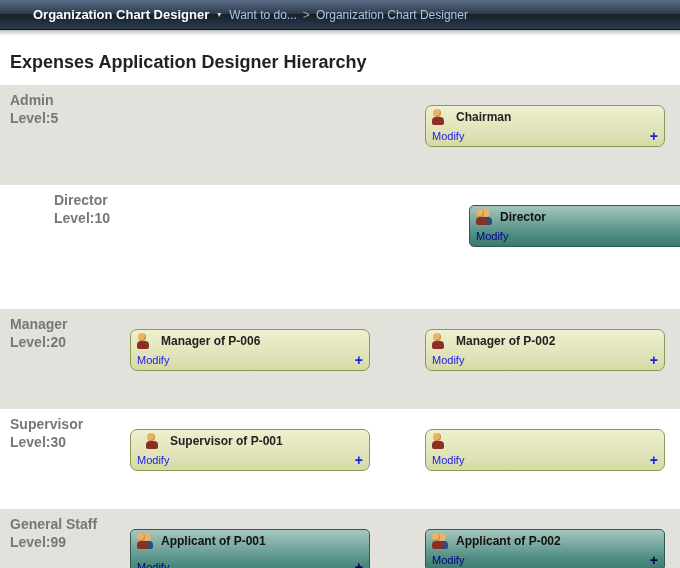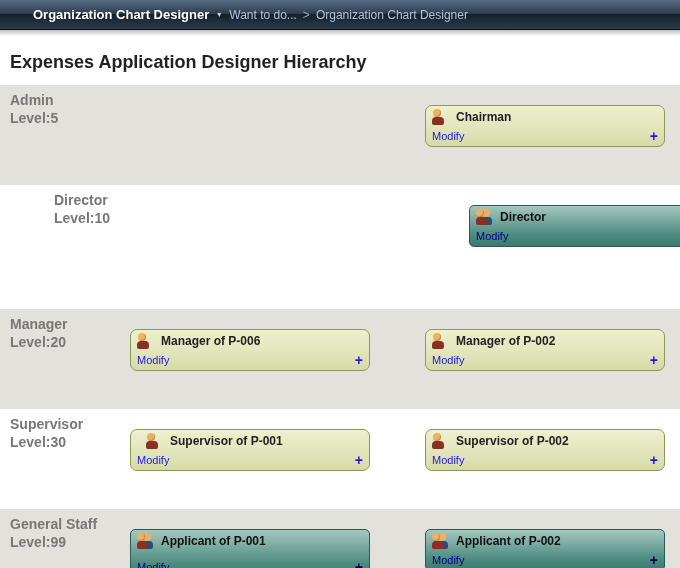--- a/index.html
+++ b/index.html
@@ -205,21 +205,20 @@
           <span>Supervisor of P-001</span>
         </div>
         <div class="foot">
           <span class="modify">Modify</span>
           <span class="plus">+</span>
         </div>
       </div>
       <div class="node olive" style="left: 425px; top: 20px; width: 240px; height: 42px;">
         <div class="head">
           <span class="ico"></span>
-          <span>Supervisor of P-002</span>
         </div>
         <div class="foot">
           <span class="modify">Modify</span>
           <span class="plus">+</span>
         </div>
       </div>
     </div>
     <div class="row alt" style="height: 100px;">
       <div class="row-label">General Staff<br>Level:99</div>
       <div class="node teal" style="left: 130px; top: 20px; width: 240px; height: 49px;">

